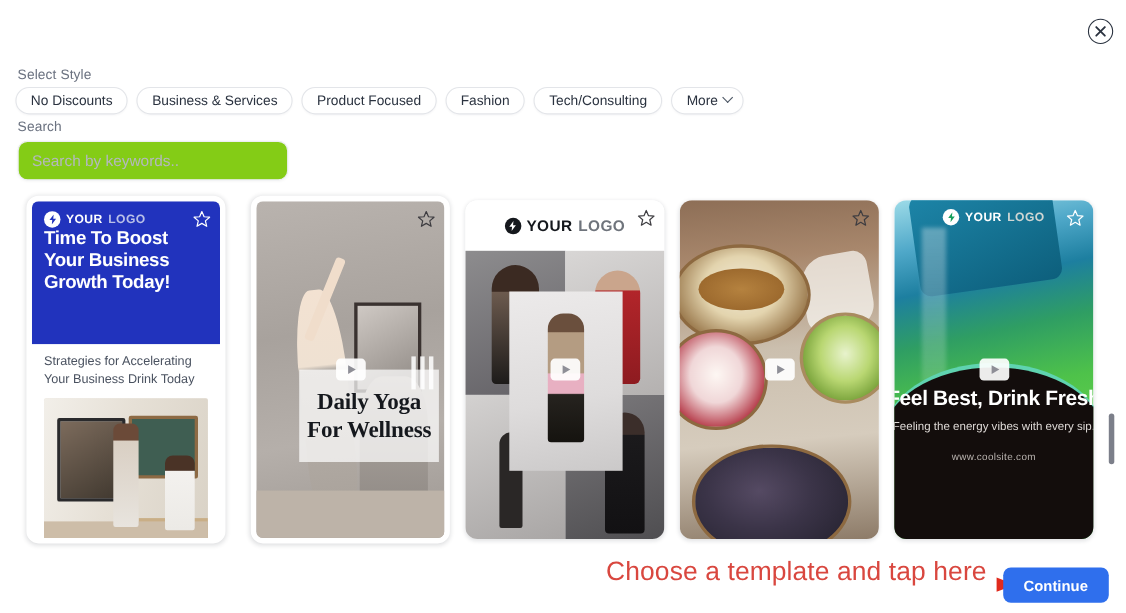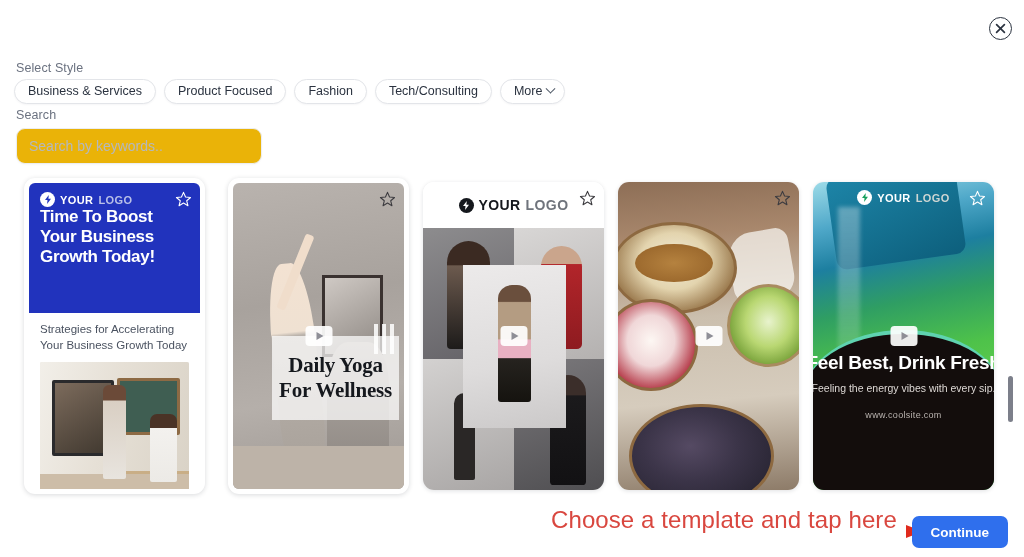--- a/index.html
+++ b/index.html
@@ -95,21 +95,21 @@
   }
 
   .search-field {
     position: absolute;
     left: 16px;
     top: 128px;
     width: 246px;
     height: 36px;
     border-radius: 9px;
     border: 1px solid #eceef1;
-    background: #eab308;
+    background: #84cc16;
     padding: 0 12px;
     font-size: 14px;
     color: #2b3340;
     font-family: "Liberation Sans", sans-serif;
     box-shadow: 0 1px 2px rgba(16,24,40,0.03);
   }
   .search-field::placeholder { color: #b4b8bf; }
 
   
   .gallery {
@@ -581,20 +581,21 @@
 
   <div class="close-btn">
     <svg width="11" height="11" viewBox="0 0 11 11" aria-hidden="true">
       <path d="M1.6 1.6 L9.4 9.4 M9.4 1.6 L1.6 9.4" stroke="#2b3340" stroke-width="1.7" stroke-linecap="round"></path>
     </svg>
   </div>
 
   <div class="section-label label-style">Select Style</div>
 
   <div class="chip-row">
+    <div class="chip">No Discounts</div>
     <div class="chip">Business &amp; Services</div>
     <div class="chip">Product Focused</div>
     <div class="chip">Fashion</div>
     <div class="chip">Tech/Consulting</div>
     <div class="chip more">
       <span>More</span>
       <span class="chev"></span>
     </div>
   </div>
 
@@ -611,21 +612,21 @@
               <svg width="8" height="9" viewBox="0 0 8 9">
                   <path d="M4.8 0 L1 5.1 H3.5 L3.1 9 L7 3.8 H4.4 Z" fill="#2133bd"></path>
                 </svg>
             </span>
             <span>YOUR</span>
             <span class="muted">LOGO</span>
           </div>
           <div class="c1-title">Time To Boost Your Business Growth Today!</div>
         </div>
         <div class="c1-body">
-          <div class="c1-sub">Strategies for Accelerating Your Business Growth Today</div>
+          <div class="c1-sub">Strategies for Accelerating Your Business Drink Today</div>
           <div class="c1-photo">
             <div class="wall"></div>
             <div class="board"></div>
             <div class="tv"></div>
             <div class="desk"></div>
             <div class="floor"></div>
             <div class="person-a"></div>
             <div class="person-b"></div>
           </div>
         </div>

